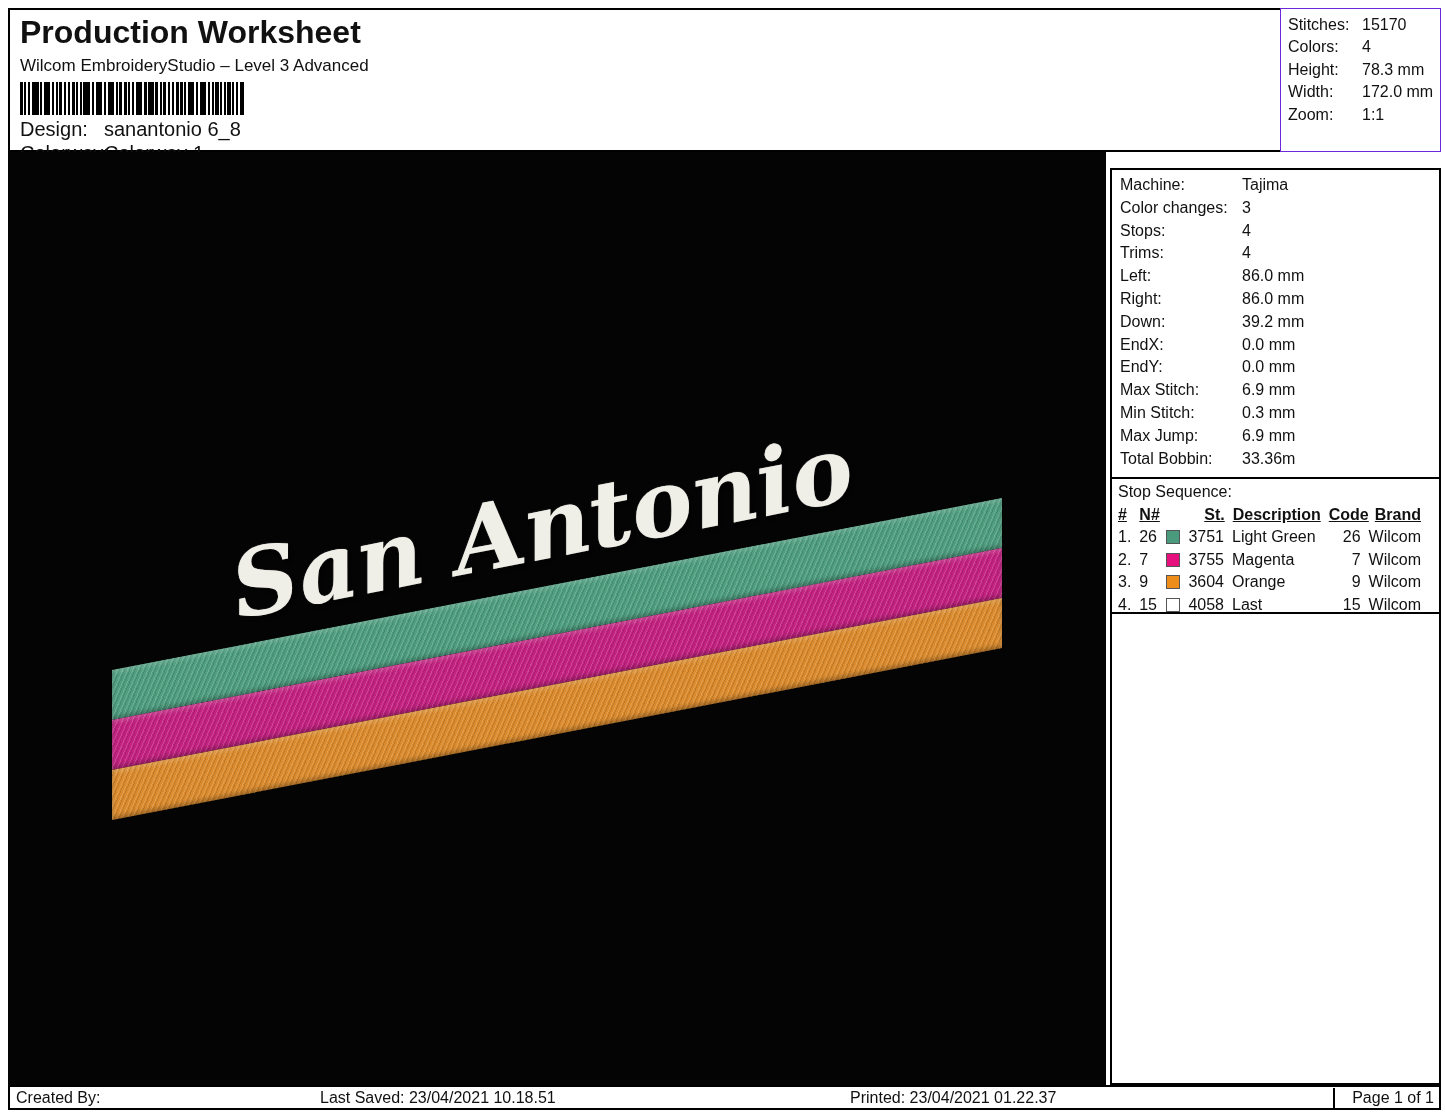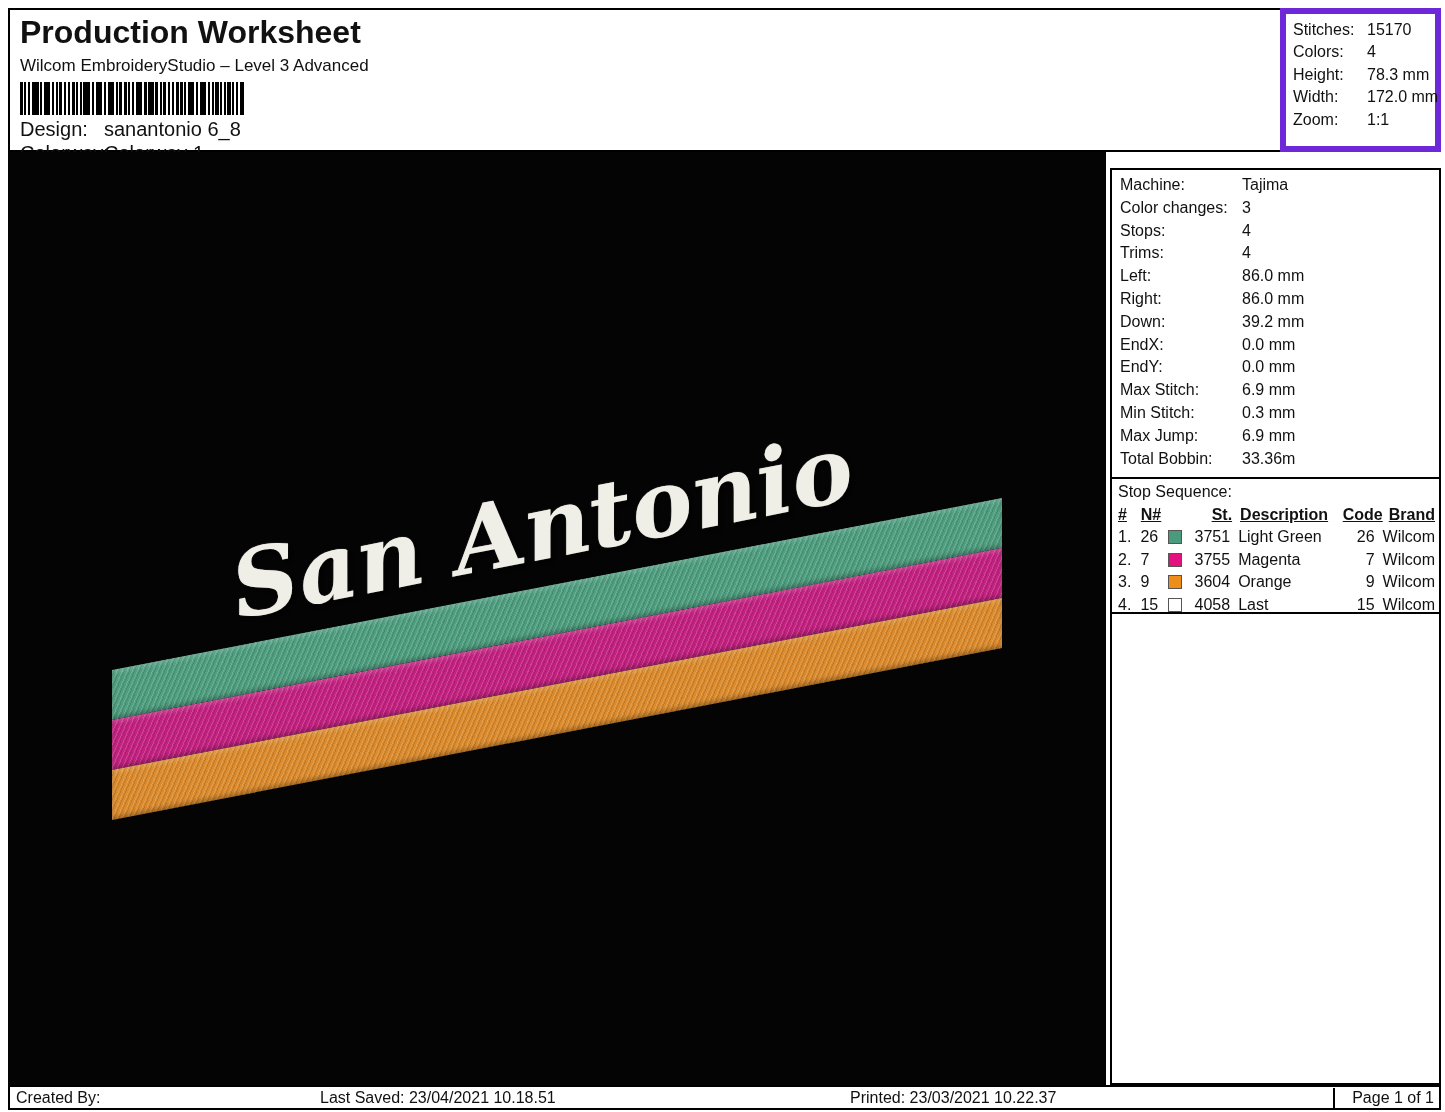--- a/index.html
+++ b/index.html
@@ -14,21 +14,21 @@
   .pw-subtitle { font-size:17px; margin-top:5px; }
   .barcode { width:224px; height:33px; margin-top:6px; background-color:#fff;
     background-image:
       repeating-linear-gradient(90deg,#000 0 2px,transparent 2px 4px),
       repeating-linear-gradient(90deg,#000 0 1px,transparent 1px 9px),
       repeating-linear-gradient(90deg,#000 0 3px,transparent 3px 13px); }
   .meta-row { font-size:20px; margin-top:4px; line-height:20px; }
   .meta-label { display:inline-block; width:84px; }
 
   .header-right { left:1280px; top:8px; width:161px; height:144px;
-    border:6px solid #6d28d9; background:#fff; padding:5px 0 0 7px; }
+    border:1px solid #6d28d9; background:#fff; padding:5px 0 0 7px; }
   .stat-row { font-size:16px; line-height:22.4px; white-space:nowrap; }
   .stat-label { display:inline-block; width:74px; }
 
   
   .design-area { left:8px; top:152px; width:1098px; height:933px; overflow:hidden; }
 
   .stripe-band { position:absolute; left:104px; top:346px; width:890px; height:150px;
     transform:skewY(-10.94deg); transform-origin:top right; }
   .stripe { width:100%; height:50px;
     background-image:
@@ -43,21 +43,21 @@
     font-style:italic; font-weight:700; font-size:92px; white-space:nowrap;
     text-shadow: 2px 3px 3px rgba(0,0,0,0.6), 0 0 1px rgba(255,255,255,0.7); }
 
   
   .machine-box { left:1110px; top:168px; width:331px; height:327px;
     border:2px solid #000; background:#fff; padding:4px 8px 0 8px; }
   .info-row { font-size:16px; line-height:22.8px; white-space:nowrap; }
   .info-label { display:inline-block; width:122px; }
 
   .stop-box { left:1110px; top:477px; width:331px; height:137px;
-    border:2px solid #000; background:#fff; padding:2px 4px 0 6px; font-size:16px; }
+    border:2px solid #000; background:#fff; padding:2px 18px 0 6px; font-size:16px; }
   .seq-title { line-height:22.5px; }
   .seq-row { display:flex; line-height:22.5px; white-space:nowrap; }
   .seq-head { font-weight:bold; }
   .seq-head span { text-decoration:underline; }
   .c-num { width:24px; }
   .c-n { width:30px; }
   .c-sw { width:26px; display:flex; align-items:center; }
   .c-st { width:44px; text-align:right; padding-right:4px; }
   .c-desc { width:112px; padding-left:4px; }
   .c-code { width:44px; text-align:right; padding-right:6px; }
@@ -182,16 +182,16 @@
     <span class="c-code">15</span>
     <span class="c-brand">Wilcom</span>
   </div>
 </div>
 
 <div class="abs empty-box"></div>
 
 <div class="abs footer">
   <span class="f-created">Created By:</span>
   <span class="f-saved">Last Saved: 23/04/2021 10.18.51</span>
-  <span class="f-printed">Printed: 23/03/2021 10.22.37</span>
+  <span class="f-printed">Printed: 23/04/2021 01.22.37</span>
   <span class="f-pagecell"></span>
   <span class="f-page">Page 1 of 1</span>
 </div>
 
 </body></html>

